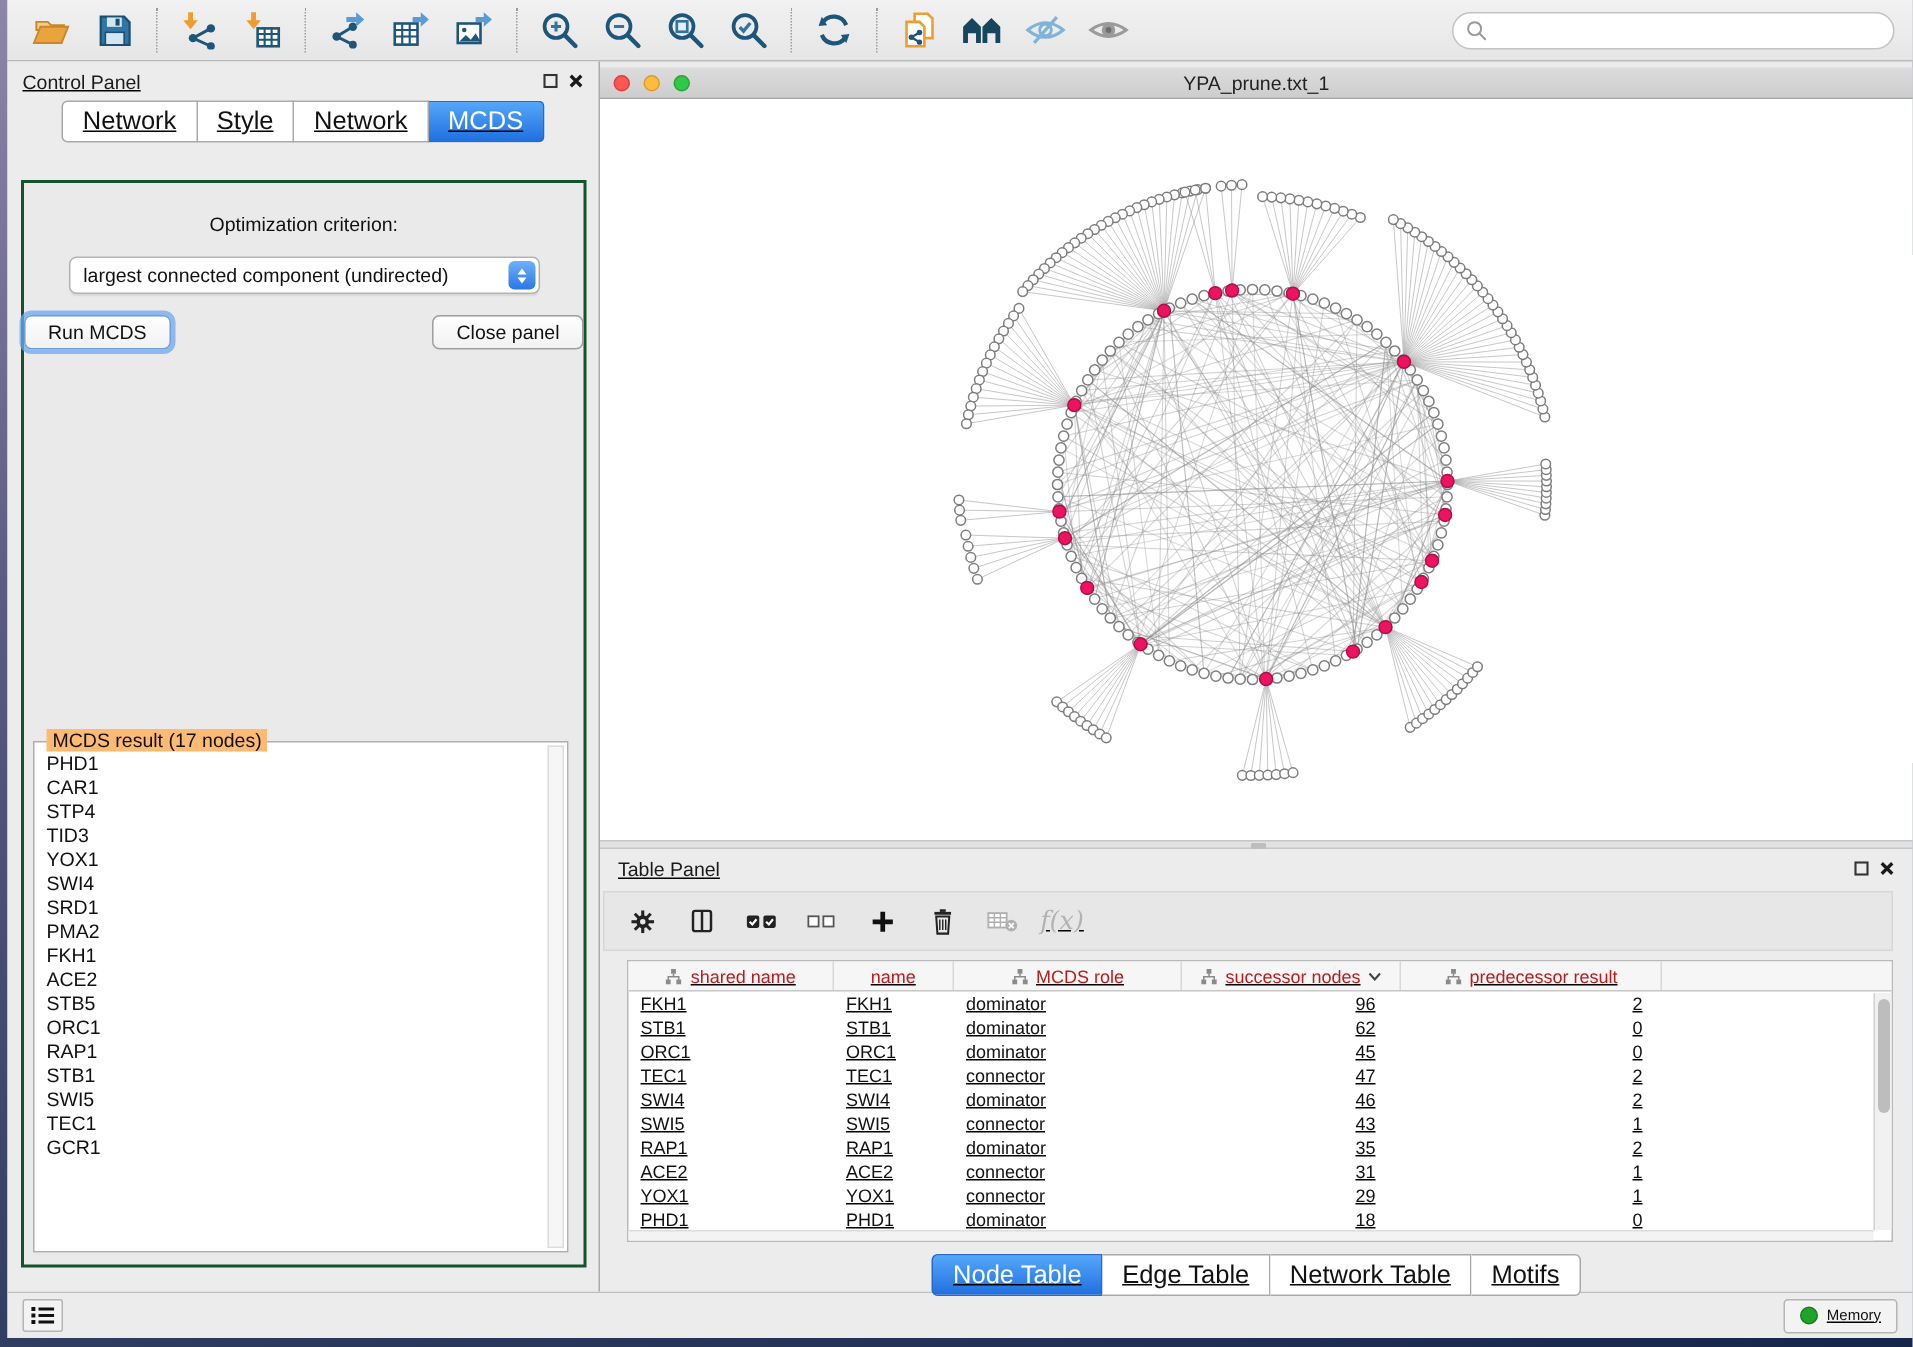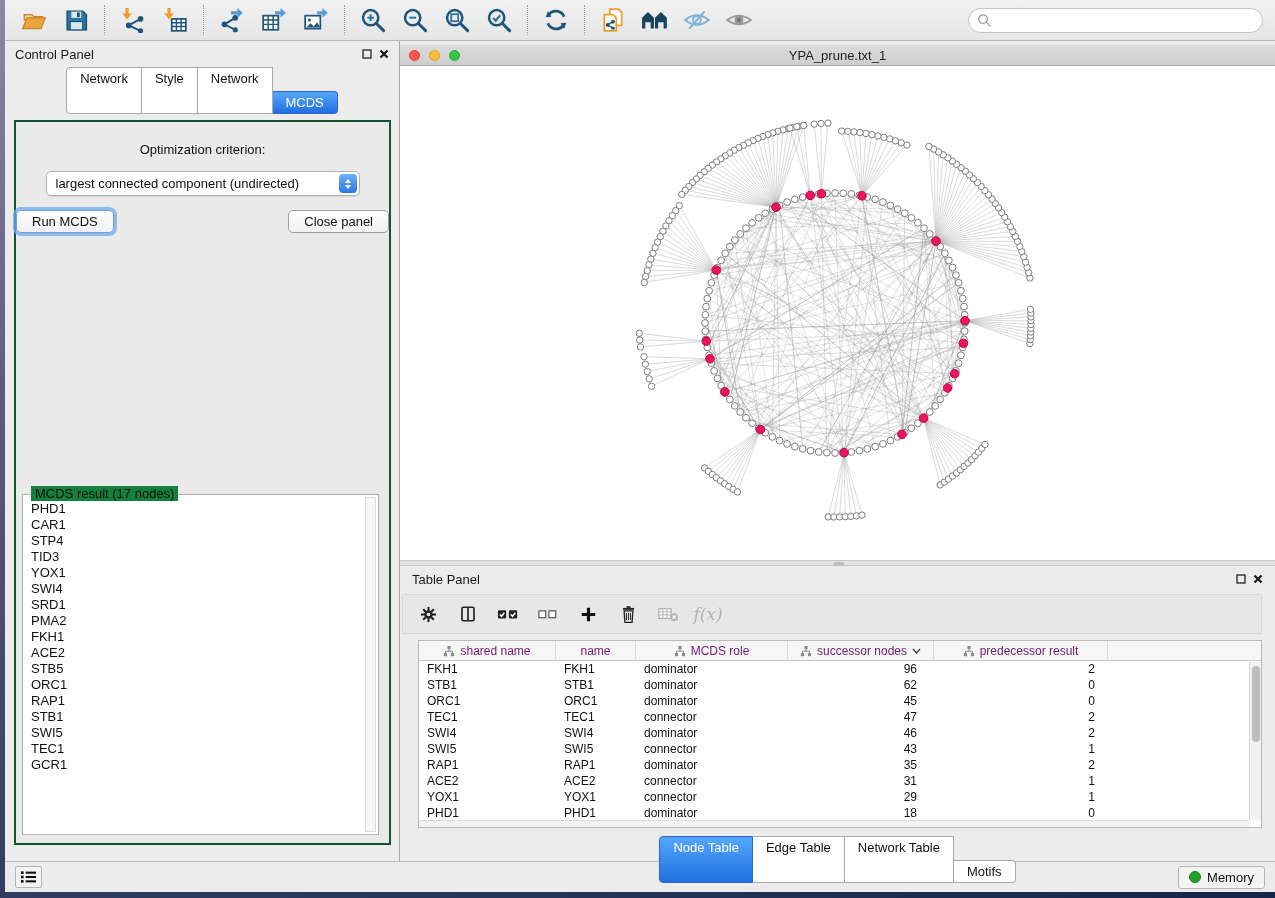--- a/index.html
+++ b/index.html
@@ -1,51 +1,51 @@
 <!DOCTYPE html>
 <html><head>
 <meta charset="utf-8">
 <style>
   * { margin:0; padding:0; box-sizing:border-box; }
   html,body { width:1275px; height:898px; overflow:hidden; font-family:"Liberation Sans", sans-serif; }
   body { background:linear-gradient(160deg,#8d86a8 0%,#5a5a80 30%,#2c3a5e 70%,#16264a 100%); }
-  .app { position:absolute; left:5px; top:0; right:0; bottom:6px; background:#ececec; display:flex; flex-direction:column; }
+  .app { position:absolute; left:5px; top:0; right:0; bottom:6px; background:#ececec; display:flex; flex-direction:column;text-decoration:underline; }
 
   
   .toolbar { height:41px; background:linear-gradient(#f1f1f1,#e6e6e6); border-bottom:1px solid #b9b9b9; display:flex; align-items:center; padding-left:8px; flex:none; }
   .tbtn { width:30px; height:30px; border:none; background:transparent; display:flex; align-items:center; justify-content:center; margin:0 6px; cursor:pointer; }
   .tsep { width:1px; height:30px; border-left:1px dotted #9c9c9c; margin:0 7px; }
   .search-wrap { margin-left:auto; margin-right:12px; position:relative; }
   .search-input { width:295px; height:25px; border:1px solid #c3c3c3; border-radius:13px; background:#fff; padding:0 10px 0 28px; font-size:13px; color:#333; outline:none; }
   .search-glass { position:absolute; left:9px; top:5px; }
 
   
   .main { flex:1; display:flex; min-height:0; }
 
   
   .control-panel { width:395px; flex:none; background:#ececec; border-right:1px solid #a9a9a9; position:relative; }
   .cp-header { height:26px; display:flex; align-items:center; padding:0 10px; font-size:13px; color:#1a1a1a; }
   .win-btns { margin-left:auto; display:flex; align-items:center; gap:7px; }
   .cp-tabs { display:flex; justify-content:center; }
-  .tab { font-size:13px; padding:3px 13px; background:#fff; border:1px solid #a9a9a9; border-left:none; color:#111; cursor:pointer; }
+  .tab { font-size:17px; padding:3px 13px; background:#fff; border:1px solid #a9a9a9; border-left:none; color:#111; cursor:pointer; }
   .tab:first-child { border-left:1px solid #a9a9a9; border-radius:4px 0 0 4px; }
-  .tab:last-child { border-radius:0 4px 4px 0;margin-top:24px; }
+  .tab:last-child { border-radius:0 4px 4px 0; }
   .tab.sel { background:linear-gradient(#55a7f9,#2070e0); border-color:#2a67c8; color:#fff; }
   .cp-content { position:absolute; top:79px; left:9px; right:8px; bottom:16px; background:#eaeaea; border:2px solid #14532d; border-radius:0; }
   .opt-label { text-align:center; margin-top:20px; font-size:13px; color:#111; }
   .dropdown { position:relative; width:314px; height:25px; margin:14px auto 0; background:#fff; border:1px solid #b3b3b3; border-radius:5px; font-size:13px; color:#111; display:flex; align-items:center; padding-left:9px; cursor:pointer; box-shadow:0 1px 1px rgba(0,0,0,.08); }
   .stepper { position:absolute; right:2px; top:2px; width:18px; height:19px; border-radius:4px; background:linear-gradient(#6fb1f8,#2b77e6); display:flex; flex-direction:column; align-items:center; justify-content:center; gap:2px; }
   .stepper i { width:0; height:0; border-left:3.5px solid transparent; border-right:3.5px solid transparent; }
   .stepper .up { border-bottom:4px solid #fff; }
   .stepper .dn { border-top:4px solid #fff; }
   .btn-row { display:flex; justify-content:space-between; gap:14px; margin-top:14px; }
   .mac-btn { font-family:"Liberation Sans",sans-serif; font-size:13px; color:#111; padding:3px 15px; background:linear-gradient(#ffffff,#f1f1f1); border:1px solid #9f9f9f; border-radius:5px; cursor:pointer; }
   .mac-btn.focus { box-shadow:0 0 0 3px rgba(110,168,242,.75); border-color:#6ea0d8; }
   .fieldset { position:absolute; left:6px; right:10px; top:372px; bottom:8px; border:1px solid #b0b0b0; background:#fff; }
-  .legend { position:absolute; top:-9px; left:8px; background:#15803d; padding:0 4px; font-size:13px; color:#111; }
+  .legend { position:absolute; top:-9px; left:8px; background:#fdba74; padding:0 4px; font-size:13px; color:#111; }
   .result-list { position:absolute; inset:6px 14px 4px 2px; overflow:hidden; }
   .list-item { font-size:13px; line-height:16px; padding-left:6px; color:#111; cursor:default; }
   .mini-scroll { position:absolute; top:2px; right:2px; bottom:2px; width:11px; background:#f6f6f6; border:1px solid #dcdcdc; }
 
   
   .right-col { flex:1; display:flex; flex-direction:column; padding-top:4px; min-width:0; }
   .net-window { flex:none; }
   .net-titlebar { height:21px; background:linear-gradient(#dcdcdc,#cdcdcd); border-bottom:1px solid #a6a6a6; position:relative; display:flex; align-items:center; }
   .tl { width:11px; height:11px; border-radius:50%; margin-left:9px; }
   .tl.red{ background:#fc5753; border:1px solid #df3e3a;}
@@ -58,36 +58,36 @@
   .h-splitter .handle { position:absolute; left:434px; top:1px; width:10px; height:4px; background:#bdbdbd; border-radius:1px; }
 
   
   .table-panel { flex:1; background:#ececec; position:relative; min-height:0; }
   .tp-header { height:26px; display:flex; align-items:center; padding:0 12px; font-size:13px; color:#1a1a1a; }
   .tp-toolbar { margin:2px 13px 0 2px; height:40px; background:#e7e7e7; border:1px solid #d7d7d7; display:flex; align-items:center; gap:14px; padding-left:12px; }
   .tp-btn { border:none; background:transparent; width:26px; height:26px; display:flex; align-items:center; justify-content:center; cursor:pointer; }
   .fx { font-family:"DejaVu Serif", serif; font-style:italic; font-size:17px; color:#b3b3b3; }
   .tp-table { margin:6px 13px 0 18px; background:#fff; border:1px solid #b9b9b9; position:relative; height:188px; }
   .thead { display:flex; height:20px; background:#f6f6f6; border-bottom:1px solid #c8c8c8; }
-  .th { display:flex; align-items:center; justify-content:center; gap:5px; font-size:12px; color:#701a75; border-right:1px solid #d8d8d8; }
+  .th { display:flex; align-items:center; justify-content:center; gap:5px; font-size:12px; color:#b91c1c; border-right:1px solid #d8d8d8; }
   .trow { display:flex; height:16px; }
   .tc { font-size:12px; color:#111; line-height:16px; white-space:nowrap; overflow:hidden; }
   .c0{width:137px;} .c1{width:80px;} .c2{width:152px;} .c3{width:146px;} .c4{width:174px;} .cf{flex:1;}
   .tc.c0,.tc.c1,.tc.c2 { padding-left:8px; }
   .tc.c3 { text-align:right; padding-right:17px; }
   .tc.c4 { text-align:right; padding-right:13px; }
   .vscroll { position:absolute; top:21px; right:0; bottom:7px; width:12px; background:#f1f1f1; border-left:1px solid #d2d2d2; }
   .vscroll .thumb { position:absolute; top:4px; left:1.5px; width:8px; height:76px; background:#bdbdbd; border-radius:4px; }
   .hscroll { position:absolute; left:0; right:12px; bottom:0; height:7px; background:#f3f3f3; border-top:1px solid #ddd; }
   .tp-tabs { display:flex; justify-content:center; margin-top:8px; }
 
   
   .status-bar { height:31px; flex:none; background:#ececec; border-top:1px solid #bfbfbf; display:flex; align-items:center; padding:0 10px; }
   .sb-btn { width:27px; height:22px; background:#f3f3f3; border:1px solid #b5b5b5; border-radius:2px; display:flex; align-items:center; justify-content:center; cursor:pointer; }
-  .mem-btn { margin-left:auto; height:23px; background:#f3f3f3; border:1px solid #b5b5b5; border-radius:3px; display:flex; align-items:center; gap:6px; padding:0 10px; font-size:13px; color:#111; cursor:pointer; }
+  .mem-btn { margin-left:auto; height:23px; background:#f3f3f3; border:1px solid #b5b5b5; border-radius:3px; display:flex; align-items:center; gap:6px; padding:0 10px; font-size:10px; color:#111; cursor:pointer; }
   .mem-dot { width:12px; height:12px; border-radius:50%; background:#1fa32c; border:1px solid #157d20; }
 </style>
 </head>
 <body>
 
 <div class="app">
 
   <div class="toolbar">
     <button class="tbtn">
       <svg width="26" height="26" viewBox="0 0 24 24">

